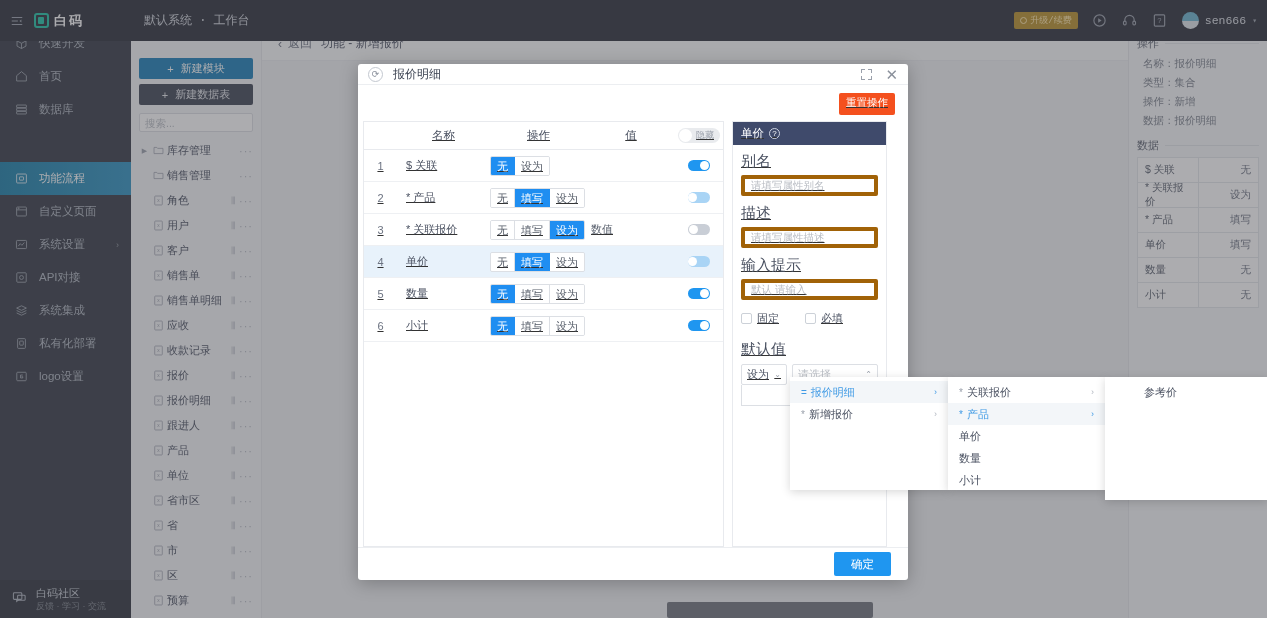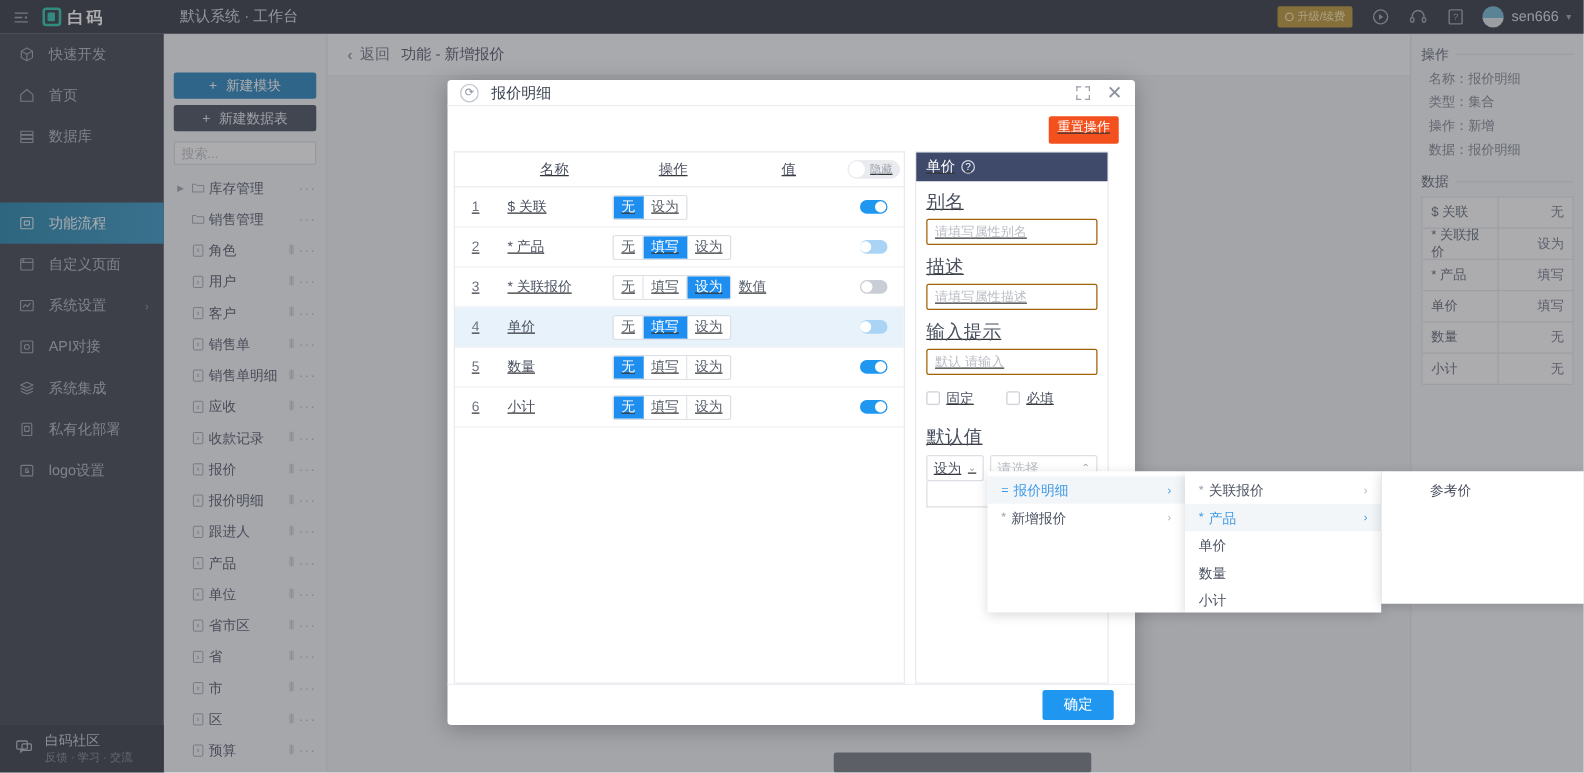--- a/index.html
+++ b/index.html
@@ -8,23 +8,23 @@
     overflow: hidden;
     font-family: "Liberation Sans", "DejaVu Sans", sans-serif;
     font-size: 12px;
     color: #333;
     background: #f0f2f5;
   }
   .app { position: relative; width: 1267px; height: 618px; }
 
   
   .topbar {
-    position: absolute; top: 0; left: 0; width: 1267px; height: 27px;
+    position: absolute; top: 0; left: 0; width: 1267px; height: 41px;
     background: #2b2f3a; display: flex; align-items: center;
-    color: #c8ccd4; z-index: 30;
+    color: #c8ccd4; z-index: 30; font-family: Liberation Mono, monospace;
   }
   .tb-collapse { width: 34px; display: flex; align-items: center; justify-content: center; color: #9ba1ad; font-size: 13px; }
   .tb-logo { display: flex; align-items: center; gap: 5px; width: 96px; }
   .tb-logo-mark {
     width: 15px; height: 15px; border-radius: 3px;
     border: 2px solid #1fc4a7; position: relative;
   }
   .tb-logo-mark::after {
     content: ""; position: absolute; left: 2px; top: 2px;
     width: 6px; height: 7px; background: #1fc4a7; border-radius: 1px;
@@ -224,21 +224,21 @@
   .prop { width: 155px; border: 1px solid #e8eaee; background: #fff; }
   .prop-head {
     height: 23px; background: #3f4a6b; color: #fff; font-size: 11.5px;
     display: flex; align-items: center; gap: 5px; padding: 0 8px;
   }
   .prop-q { width: 11px; height: 11px; border-radius: 50%; border: 1px solid #cdd3e2; font-size: 8px; display: flex; align-items: center; justify-content: center; }
   .prop-body { padding: 7px 8px 9px 8px; }
   .pf-label { font-size: 15px; color: #4a5161; margin-bottom: 4px; margin-top: 8px; }
   .pf-label:first-child { margin-top: 0; }
   .pf-input {
-    height: 21px; border: 1px solid #a16207; border-radius: 2px;
+    height: 21px; border: 4px solid #a16207; border-radius: 2px;
     display: flex; align-items: center; padding: 0 6px; font-size: 10.5px; color: #b9bdc4;
     background: #fff;
   }
   .pf-checks { display: flex; gap: 26px; margin-top: 11px; align-items: center; }
   .chk { display: flex; align-items: center; gap: 5px; font-size: 11px; color: #4a5161; }
   .chk-box { width: 11px; height: 11px; border: 1px solid #ccd1d8; border-radius: 2px; background: #fff; }
   .pf-default { margin-top: 14px; }
   .pf-row { display: flex; gap: 5px; margin-top: 5px; }
   .pf-sel {
     height: 21px; border: 1px solid #dcdfe4; border-radius: 2px; display: flex;
@@ -259,21 +259,21 @@
     padding: 5px 17px; line-height: 14px;
   }
 
   
   .casc { position: absolute; z-index: 60; display: flex; top: 377px; left: 790px; }
   .casc-col {
     background: #fff; box-shadow: 0 2px 9px rgba(0,0,0,.16); padding: 4px 0;
   }
   .casc-col.c1 { width: 158px; height: 113px; }
   .casc-col.c2 { width: 157px; height: 113px; }
-  .casc-col.c3 { width: 163px; height: 106px; padding-left: 28px; }
+  .casc-col.c3 { width: 163px; height: 123px; padding-left: 28px; }
   .casc-item {
     height: 22px; display: flex; align-items: center; padding: 0 11px;
     font-size: 11px; color: #4a5161; gap: 4px;
   }
   .casc-item.hl { background: #f3f6f9; color: #3f9ae5; }
   .casc-item .pre { color: #3f9ae5; font-size: 10px; }
   .casc-item .pre.g { color: #9aa0ab; }
   .casc-item .lbl { flex: 1; }
   .casc-item .arr { font-size: 9px; color: #b0b6bf; }
   .casc-item.hl .arr { color: #3f9ae5; }

